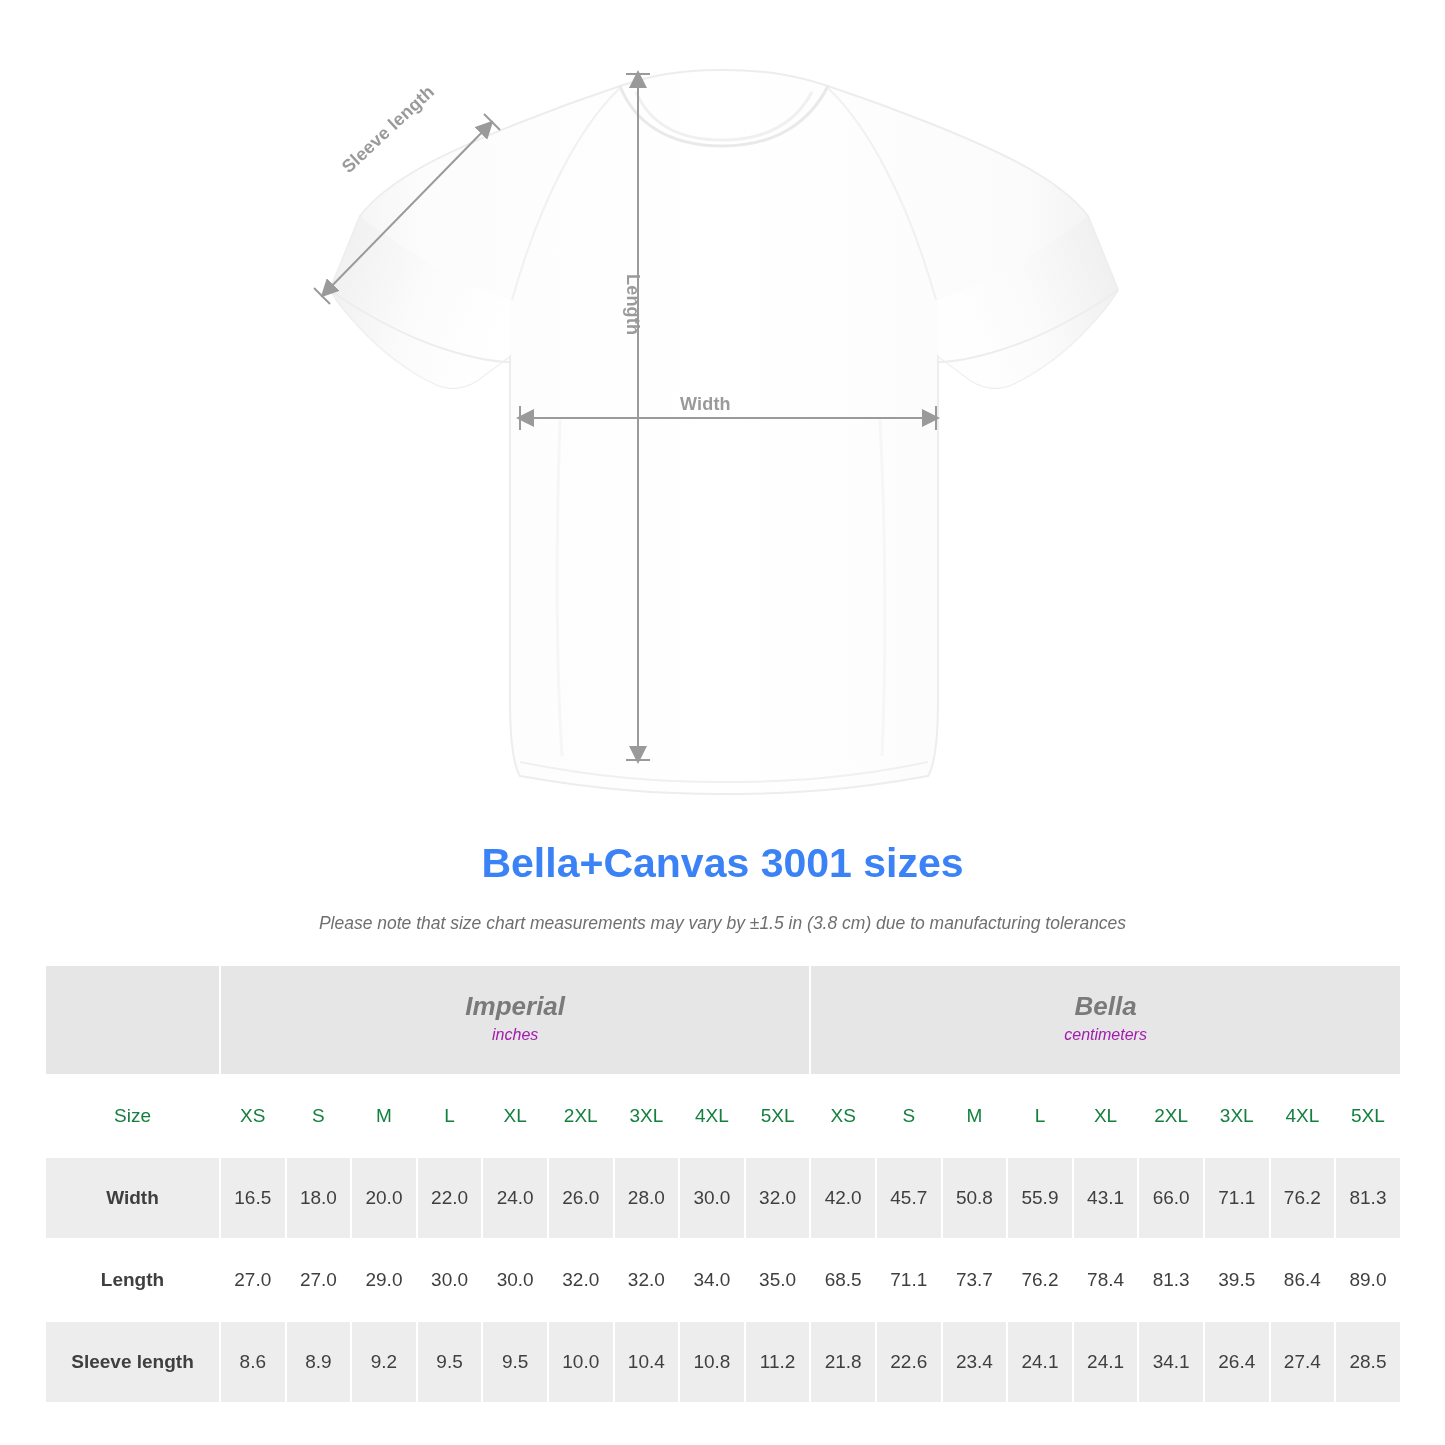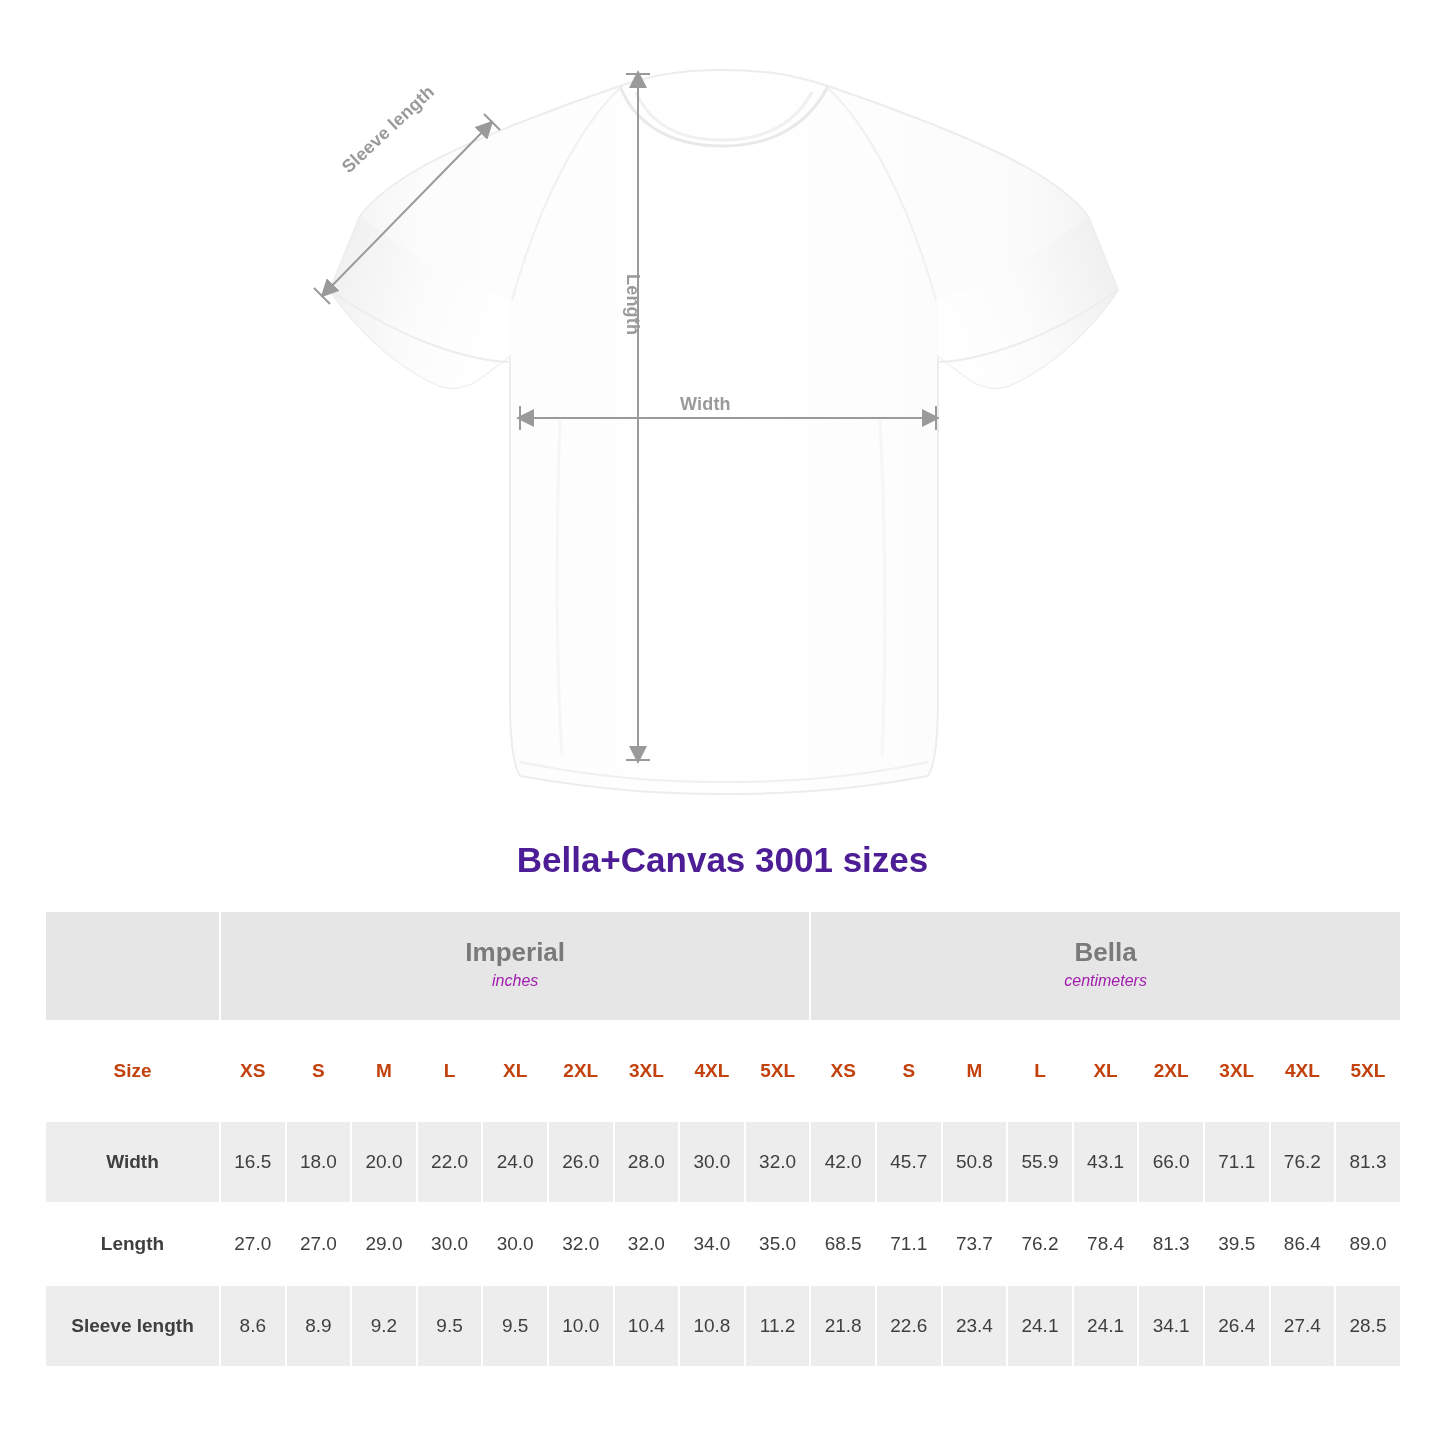--- a/index.html
+++ b/index.html
@@ -51,23 +51,23 @@
   .label-width {
     left: 674px; top: 392px;
   }
 
   
   .title-block {
     text-align: center;
     margin-top: 10px;
   }
   .chart-title {
-    font-size: 35px;
+    font-size: 41px;
     font-weight: bold;
-    color: #4c1d95;
+    color: #3b82f6;
     margin: 0 0 26px 0;
   }
   .chart-note {
     font-size: 17.5px;
     font-style: italic;
     color: #6f6f6f;
     margin: 0;
   }
 
   
@@ -84,36 +84,37 @@
     text-align: center;
     vertical-align: middle;
   }
   .unit-head td {
     background: #e6e6e6;
     height: 110px;
     padding: 0;
   }
   .unit-sys {
     font-size: 26px;
+    font-style: italic;
     font-weight: bold;
     color: #7a7a7a;
     line-height: 1.15;
   }
   .unit-unit {
     font-size: 16px;
     font-style: italic;
     color: #a21caf;
     line-height: 1.6;
   }
   .sizes-row td {
     background: #ffffff;
-    height: 100px;
+    height: 82px;
     font-size: 19px;
-    font-weight: bold;
-    color: #c2410c;
+    font-weight: normal;
+    color: #15803d;
   }
   .sizes-row td.rowlabel {
     font-size: 19px;
   }
   tr.band-a td { background: #ededed; }
   tr.band-b td { background: #ffffff; }
   tr.band-c td { background: #ededed; }
   .data-row td {
     height: 82px;
     font-size: 19px;
@@ -220,20 +221,21 @@
       <line x1="936" y1="406" x2="936" y2="430" stroke="#9a9a9a" stroke-width="2"></line>
     </svg>
 
     <div class="dim-label label-sleeve">Sleeve length</div>
     <div class="dim-label label-length">Length</div>
     <div class="dim-label label-width">Width</div>
   </div>
 
   <div class="title-block">
     <h1 class="chart-title">Bella+Canvas 3001 sizes</h1>
+    <p class="chart-note">Please note that size chart measurements may vary by ±1.5 in (3.8 cm) due to manufacturing tolerances</p>
   </div>
 
   <div class="table-wrap">
     <table class="size-table">
       <colgroup>
         <col class="c-label">
         <col class="c-cell">
           <col class="c-cell">
           <col class="c-cell">
           <col class="c-cell">

